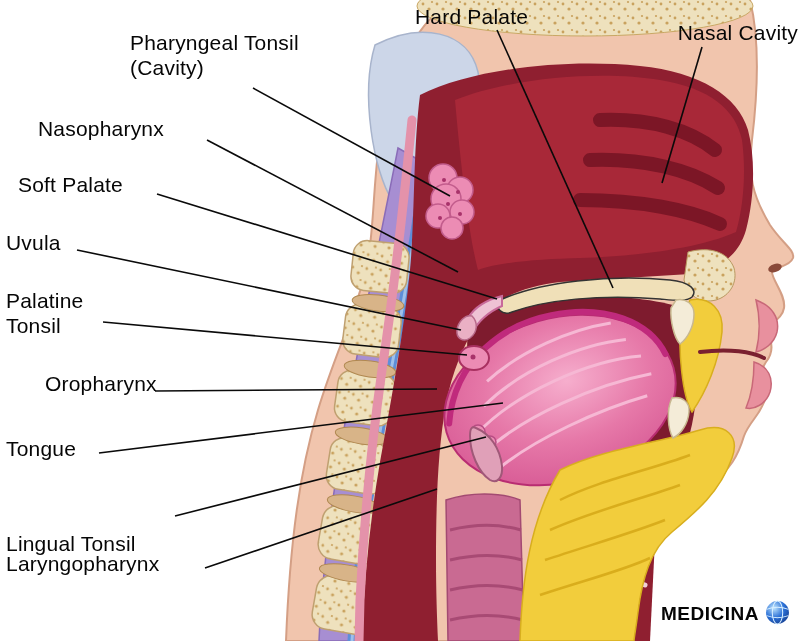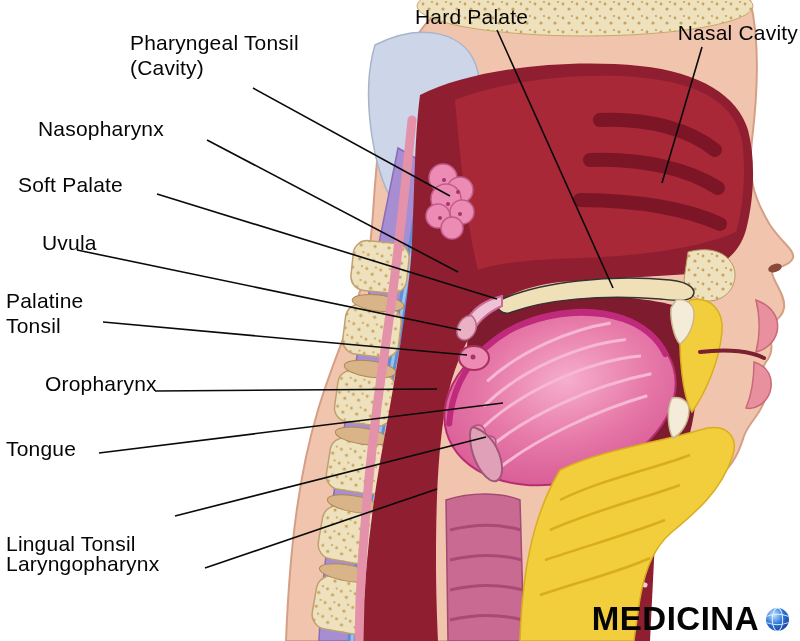--- a/index.html
+++ b/index.html
@@ -1,22 +1,22 @@
 <!DOCTYPE html>
 <html><head>
 <meta charset="utf-8">
 <style>
   html,body{margin:0;padding:0;background:#fff;}
   .stage{position:relative;width:800px;height:641px;background:#ffffff;overflow:hidden;
          font-family:"Liberation Sans",sans-serif;}
   .art,.lines{position:absolute;left:0;top:0;}
   .lines{pointer-events:none;}
   .label{position:absolute;font-size:21px;line-height:1.2;color:#060606;letter-spacing:.2px;}
-  .watermark{position:absolute;right:10px;top:600px;display:flex;align-items:center;gap:6px;
-             font-weight:bold;font-size:33px;color:#050505;letter-spacing:.5px;}
+  .watermark{position:absolute;right:10px;top:600px;display:flex;align-items:flex-end;gap:6px;
+             font-weight:bold;font-size:19px;color:#050505;letter-spacing:.5px;}
   .globe{display:inline-block;width:25px;height:25px;vertical-align:middle;}
 </style>
 </head>
 <body>
 
 <div class="stage">
 
   <svg class="art" width="800" height="641" viewBox="0 0 800 641">
     <defs>
       <pattern id="speck" width="14" height="14" patternUnits="userSpaceOnUse">
@@ -181,21 +181,21 @@
     <line x1="99" y1="453" x2="503" y2="403"></line>
     <line x1="175" y1="516" x2="486" y2="437"></line>
     <line x1="205" y1="568" x2="437" y2="489"></line>
   </svg>
 
   <div class="label" style="left:130px;top:30px;width:240px;">Pharyngeal Tonsil (Cavity)</div>
   <div class="label" style="left:415px;top:4px;width:170px;">Hard Palate</div>
   <div class="label" style="left:638px;top:20px;width:160px;text-align:right;">Nasal Cavity</div>
   <div class="label" style="left:38px;top:116px;width:180px;">Nasopharynx</div>
   <div class="label" style="left:18px;top:172px;width:150px;">Soft Palate</div>
-  <div class="label" style="left:6px;top:230px;width:90px;margin-left:36px;">Uvula</div>
+  <div class="label" style="left:6px;top:230px;width:90px;">Uvula</div>
   <div class="label" style="left:6px;top:288px;width:100px;">Palatine Tonsil</div>
   <div class="label" style="left:6px;top:371px;width:160px;margin-left:39px;">Oropharynx</div>
   <div class="label" style="left:6px;top:436px;width:110px;">Tongue</div>
   <div class="label" style="left:6px;top:499px;width:180px;margin-top:32px;">Lingual Tonsil</div>
   <div class="label" style="left:6px;top:551px;width:220px;">Laryngopharynx</div>
 
   <div class="watermark">
     <span>MEDICINA</span>
     <svg class="globe" viewBox="0 0 24 24">
       <defs>

